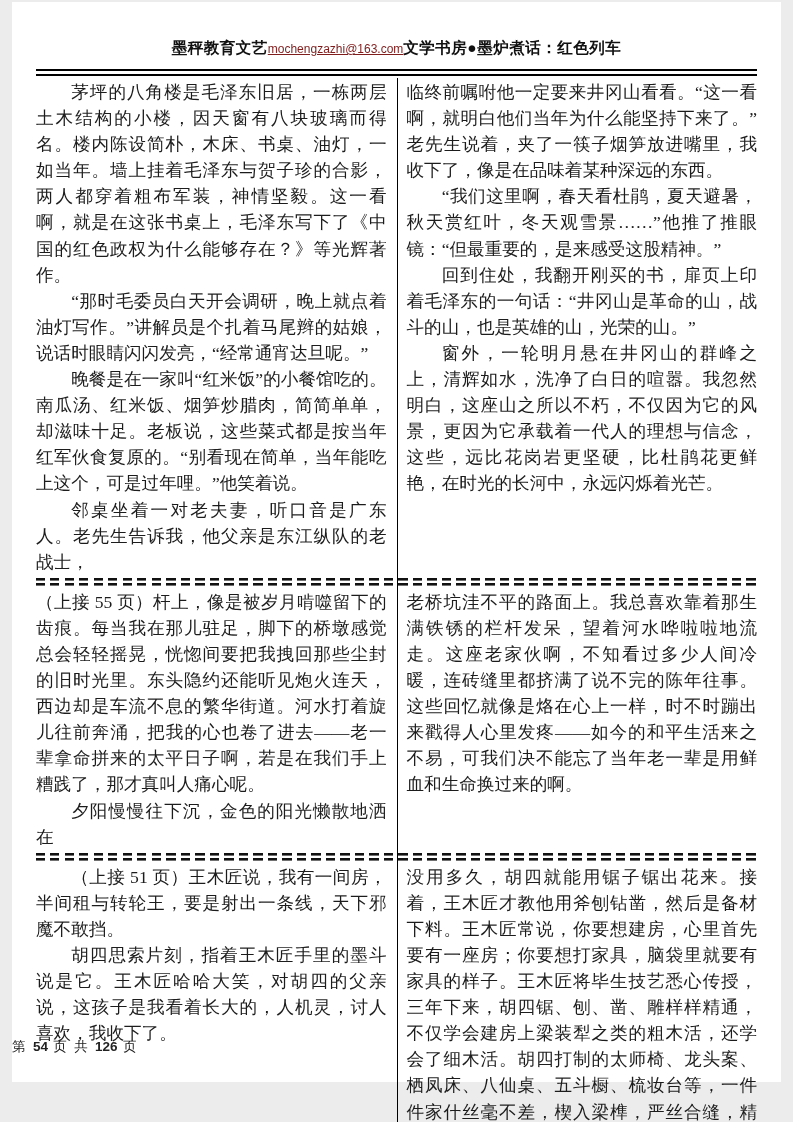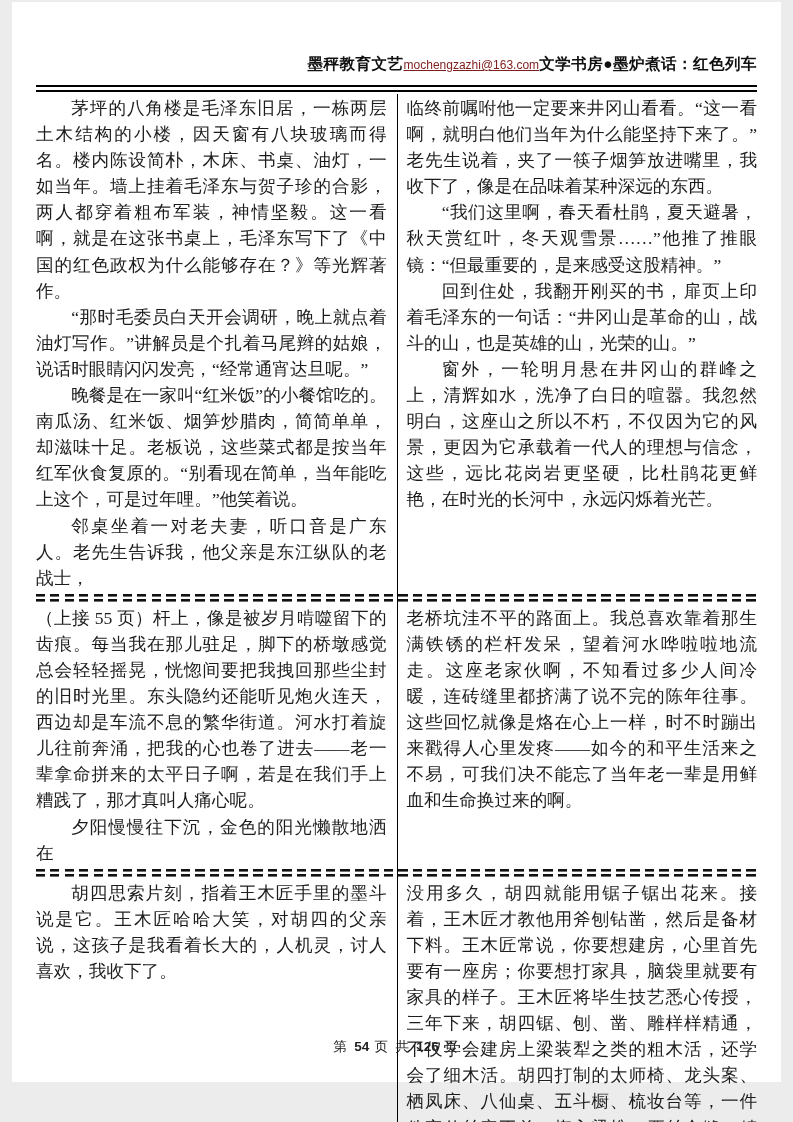--- a/index.html
+++ b/index.html
@@ -11,22 +11,22 @@
     overflow:hidden;
   }
   .page{
     position:absolute;left:12px;top:2px;right:12px;bottom:40px;
     background:#ffffff;
     box-sizing:border-box;
     padding:0 24px;
   }
   
   .hdr{
-    display:flex;justify-content:flex-end;align-items:baseline;
-    padding-top:52px;
+    display:flex;justify-content:center;align-items:baseline;
+    padding-top:36px;
     font-family:"Liberation Sans","DejaVu Sans",sans-serif;
   }
   .hdr .mag, .hdr .col-title{
     font-weight:700;font-size:15.5px;color:#111;letter-spacing:.5px;
   }
   .hdr .email{
     font-size:12px;color:#7f1d1d;text-decoration:underline;cursor:pointer;
   }
   .hdr-rule{
     margin-top:10px;height:3px;
@@ -52,21 +52,21 @@
       repeating-linear-gradient(90deg,#111 0 9px,transparent 9px 14.5px),
       repeating-linear-gradient(90deg,#111 0 9px,transparent 9px 14.5px);
     background-size:100% 2.6px,100% 2.6px;
     background-position:0 0,0 5px;
     background-repeat:no-repeat;
     position:relative;z-index:2;
   }
   
   .footer{
     position:absolute;left:0;right:0;bottom:26px;
-    text-align:center;font-size:13.5px;color:#222;
+    text-align:left;font-size:13.5px;color:#222;
     font-family:"Liberation Serif","DejaVu Serif",serif;
     letter-spacing:2px;
   }
   .footer b{font-family:"Liberation Sans","DejaVu Sans",sans-serif;font-weight:700;letter-spacing:0;}
 </style>
 </head>
 <body>
 
 <div class="page">
 
@@ -105,20 +105,21 @@
         </div>
       <div class="col">
           <p class="para">老桥坑洼不平的路面上。我总喜欢靠着那生满铁锈的栏杆发呆，望着河水哗啦啦地流走。这座老家伙啊，不知看过多少人间冷暖，连砖缝里都挤满了说不完的陈年往事。这些回忆就像是烙在心上一样，时不时蹦出来戳得人心里发疼——如今的和平生活来之不易，可我们决不能忘了当年老一辈是用鲜血和生命换过来的啊。</p>
         </div>
     </div>
 
     <div class="dash-sep"></div>
 
     <div class="band">
       <div class="col">
+          <p class="para indent">（上接 51 页）王木匠说，我有一间房，半间租与转轮王，要是射出一条线，天下邪魔不敢挡。</p>
           <p class="para indent">胡四思索片刻，指着王木匠手里的墨斗说是它。王木匠哈哈大笑，对胡四的父亲说，这孩子是我看着长大的，人机灵，讨人喜欢，我收下了。</p>
         </div>
       <div class="col">
           <p class="para">没用多久，胡四就能用锯子锯出花来。接着，王木匠才教他用斧刨钻凿，然后是备材下料。王木匠常说，你要想建房，心里首先要有一座房；你要想打家具，脑袋里就要有家具的样子。王木匠将毕生技艺悉心传授，三年下来，胡四锯、刨、凿、雕样样精通，不仅学会建房上梁装犁之类的粗木活，还学会了细木活。胡四打制的太师椅、龙头案、栖凤床、八仙桌、五斗橱、梳妆台等，一件件家什丝毫不差，楔入梁榫，严丝合缝，精致灵巧，手艺显然已经超过师傅了。人们都称赞说，这是青出于蓝胜于蓝。</p>
         </div>
     </div>
   </div>
 
   <div class="footer">
     <span>第</span>

